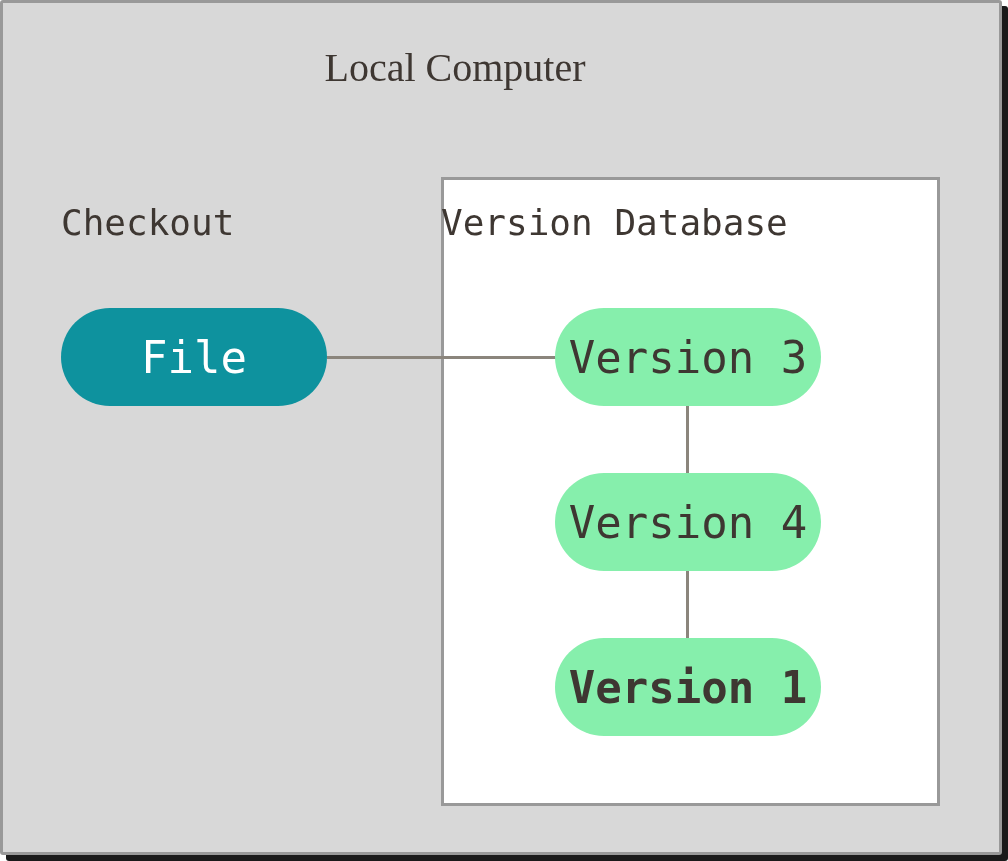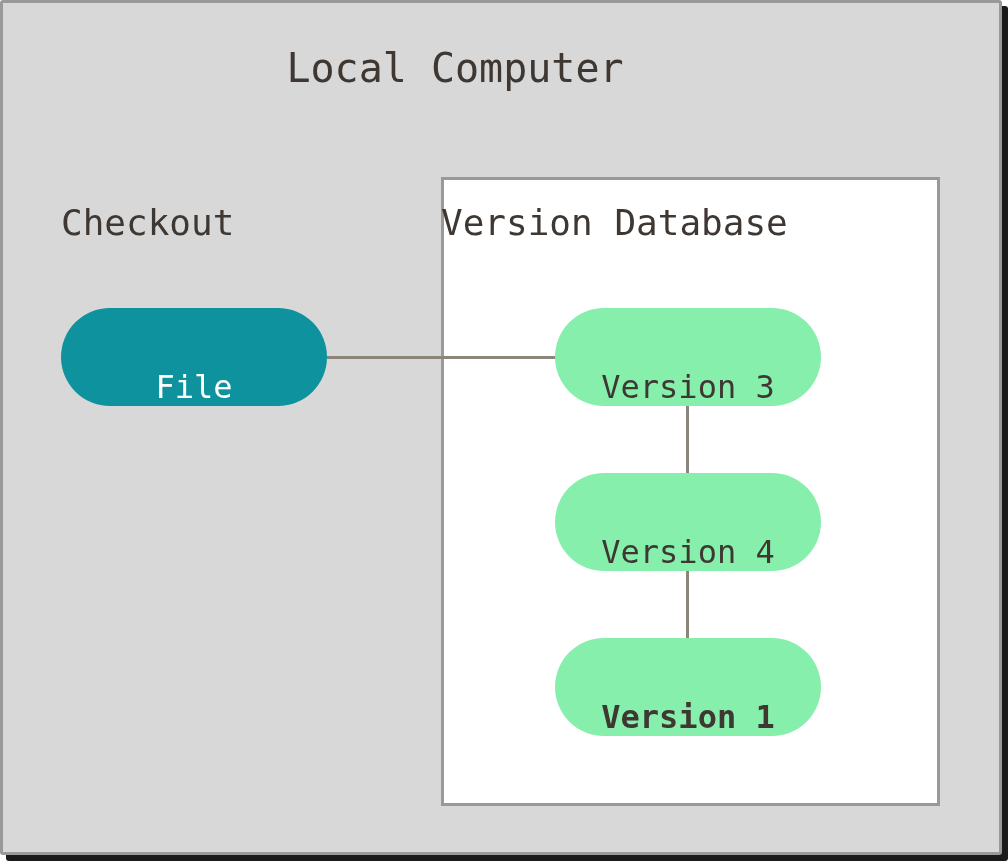--- a/index.html
+++ b/index.html
@@ -27,20 +27,21 @@
   .title {
     position: absolute;
     left: 0;
     top: 42px;
     width: 904px;
     text-align: center;
     font-size: 40px;
     line-height: 46px;
     color: #3e3732;
     white-space: pre;
+    font-family: Liberation Serif, serif;
   }
   .section-label {
     position: absolute;
     font-size: 36px;
     line-height: 40px;
     color: #3e3732;
     white-space: pre;
   }
   .checkout-label {
     left: 58px;
@@ -83,23 +84,23 @@
     top: 568px;
     width: 3px;
     height: 68px;
   }
   .pill {
     position: absolute;
     width: 266px;
     height: 98px;
     border-radius: 49px;
     display: flex;
-    align-items: flex-end;
+    align-items: center;
     justify-content: center;
-    font-size: 32px;
+    font-size: 44px;
     white-space: pre;
   }
   .file-pill {
     left: 58px;
     top: 305px;
     background: #0e929e;
     color: #ffffff;
   }
   .version-pill {
     left: 552px;

